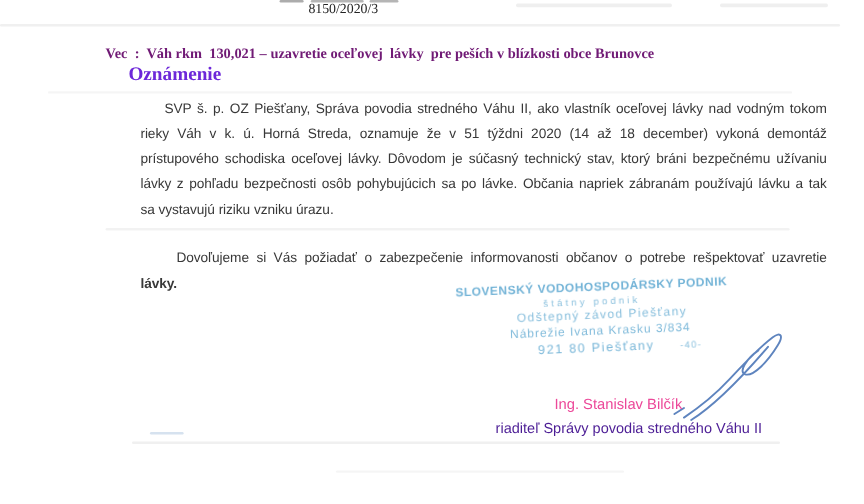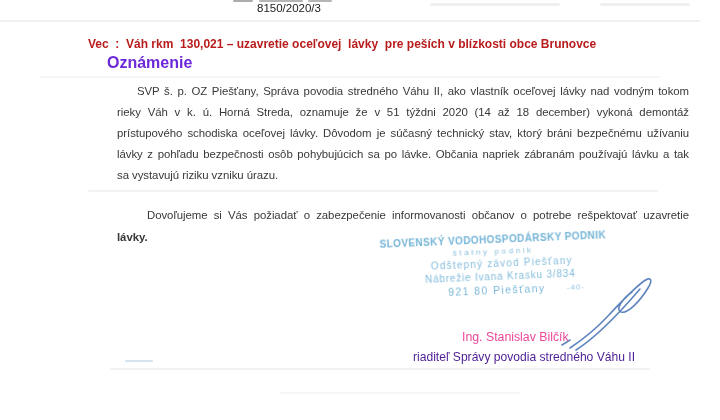--- a/index.html
+++ b/index.html
@@ -1,25 +1,25 @@
 <!DOCTYPE html>
 <html><head>
 <meta charset="utf-8">
 <style>
   html,body{margin:0;padding:0;background:#fff;}
   #page{position:relative;width:720px;height:420px;background:#ffffff;overflow:hidden;
         font-family:"Liberation Sans",sans-serif;}
-  .serif{font-family:Liberation Sans, sans-serif;text-align:right;}
+  .serif{font-family:Liberation Serif, serif;text-align:right;}
   .abs{position:absolute;}
 
   
   .refnum{left:257px;top:2px;font-size:11.5px;color:#222;}
 
   
-  .subject{left:88px;top:37px;font-size:12px;font-weight:bold;color:#b91c1c;white-space:pre;}
+  .subject{left:88px;top:37px;font-size:12px;font-weight:bold;color:#701a75;white-space:pre;}
   .subject2{left:107px;top:54px;font-size:16px;font-weight:bold;color:#6d28d9;}
 
   
   .bline{left:88px;width:572px;height:16px;font-size:11.4px;letter-spacing:-0.05px;
          color:#383838;text-align:justify;text-align-last:justify;box-sizing:border-box;
          white-space:normal;overflow:hidden;margin-left:29px;}
   .bline.lastline{text-align:left;text-align-last:left;}
 
   
   .stamp{left:368px;top:234px;width:252px;height:70px;transform:rotate(-2.4deg);

